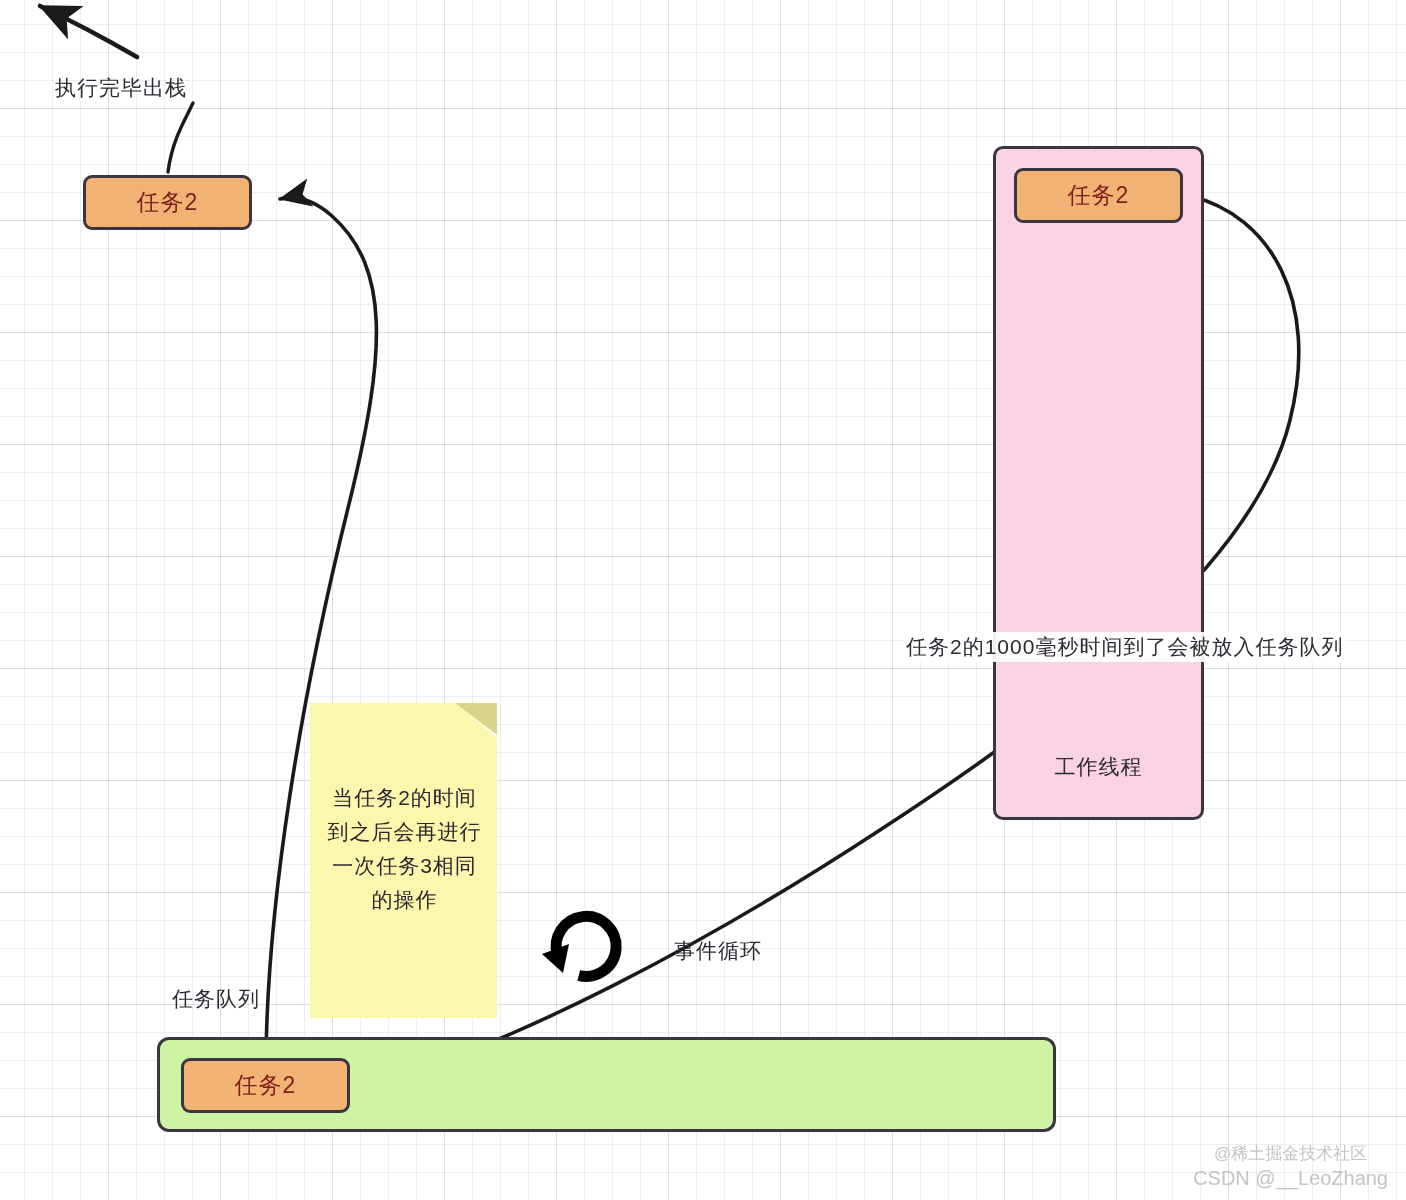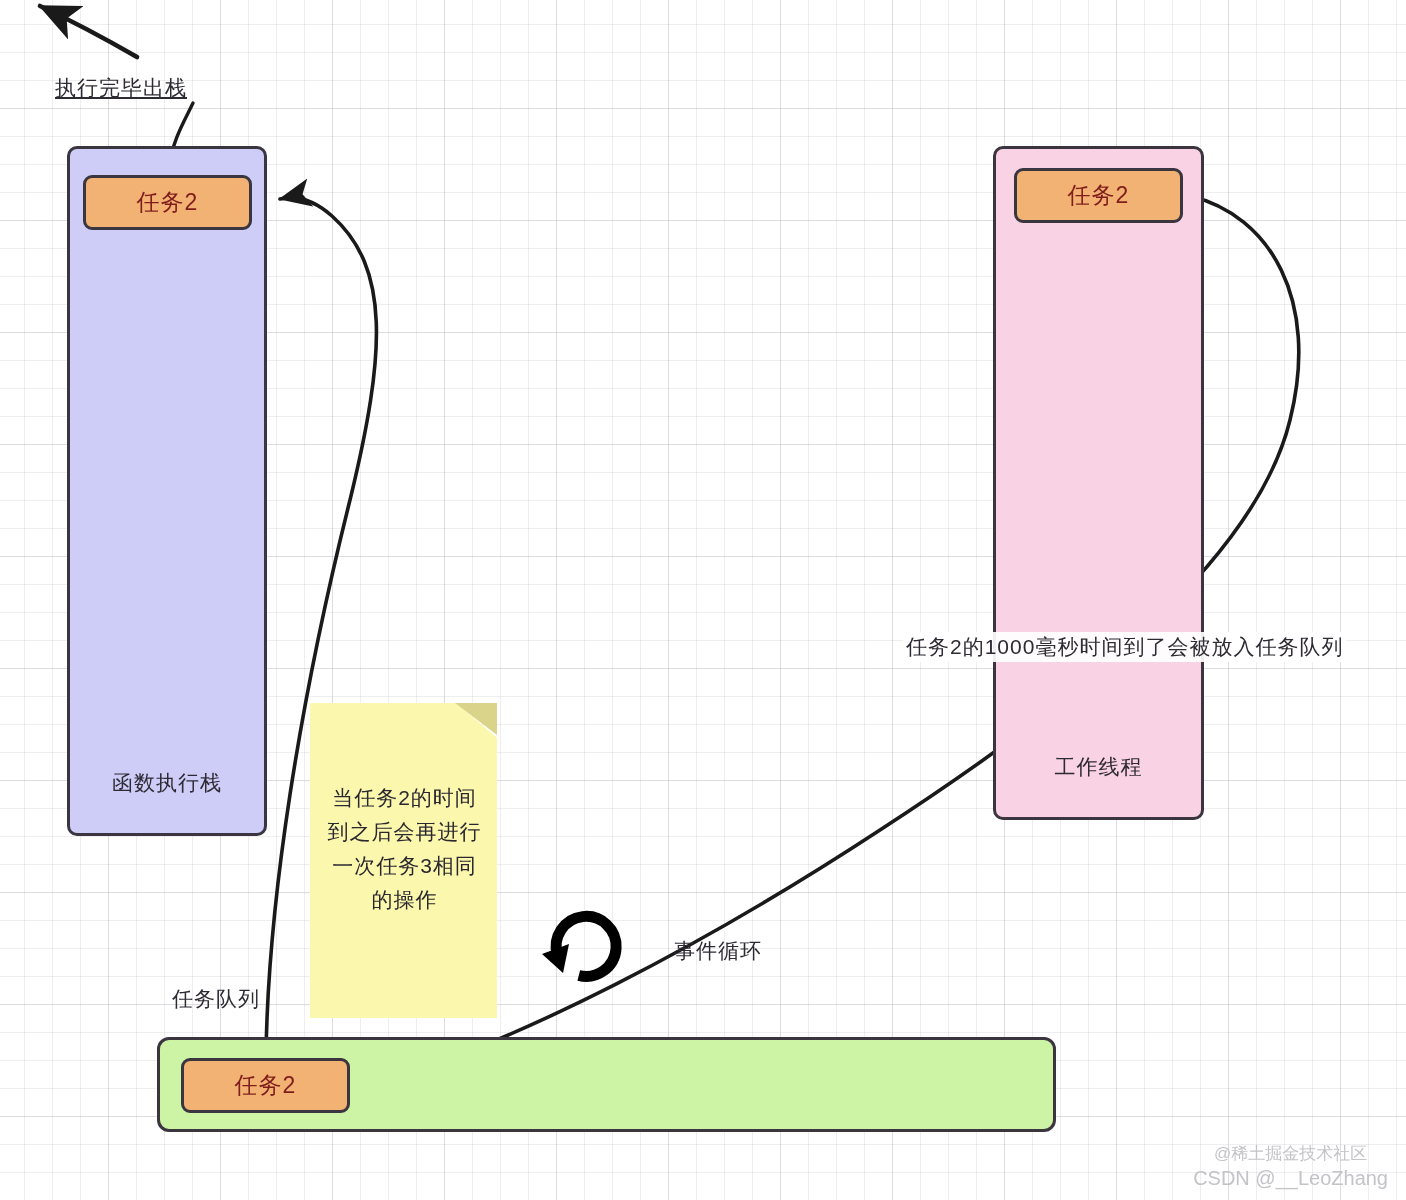--- a/index.html
+++ b/index.html
@@ -53,21 +53,21 @@
     border-radius:9px;
     display:flex;align-items:center;justify-content:center;
     font-size:23px;color:#7f1d1d;letter-spacing:1px;
   }
   #chip-stack{left:83px;top:175px;width:169px;height:55px;}
   #chip-worker{left:1014px;top:168px;width:169px;height:55px;}
   #chip-queue{left:181px;top:1058px;width:169px;height:55px;}
   .plain-label{
     position:absolute;font-size:21px;color:#2e2a33;letter-spacing:1px;white-space:nowrap;
   }
-  #label-pop{left:55px;top:74px;text-decoration:underline;}
+  #label-pop{left:55px;top:74px;}
   #label-queue{left:172px;top:985px;}
   #label-loop{left:674px;top:937px;}
   #label-worker-note{
     left:903px;top:632px;background:rgba(255,255,255,0.92);padding:1px 3px;
   }
   
   #sticky{
     position:absolute;left:310px;top:703px;width:187px;height:315px;
   }
   #sticky .body{
@@ -112,23 +112,20 @@
 
     <g>
       <path d="M266,1056 C268,900 300,700 350,500 C386,352 390,268 332,216 C312,198 294,196 280,199" fill="none" stroke="#1a1a1a" stroke-width="3.6" marker-end="url(#ah)" stroke-linecap="round"></path>
     </g>
 
     <g>
       <path d="M1190,196 C1270,215 1320,300 1290,420 C1256,560 1080,700 880,830 C700,948 520,1040 380,1083" fill="none" stroke="#1a1a1a" stroke-width="3.6" marker-end="url(#ah)" stroke-linecap="round"></path>
     </g>
   </svg>
 
-  <div class="box" id="fn-stack">
-    <span class="caption">函数执行栈</span>
-  </div>
   <div class="task-chip" id="chip-stack">任务2</div>
 
 
   <div class="box" id="worker-thread">
     <span class="caption">工作线程</span>
   </div>
   <div class="task-chip" id="chip-worker">任务2</div>
 
   <div class="box" id="task-queue"></div>
   <div class="task-chip" id="chip-queue">任务2</div>

